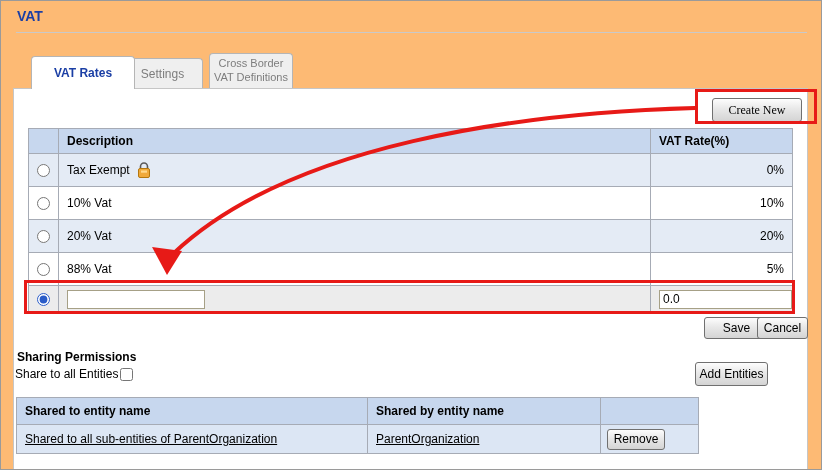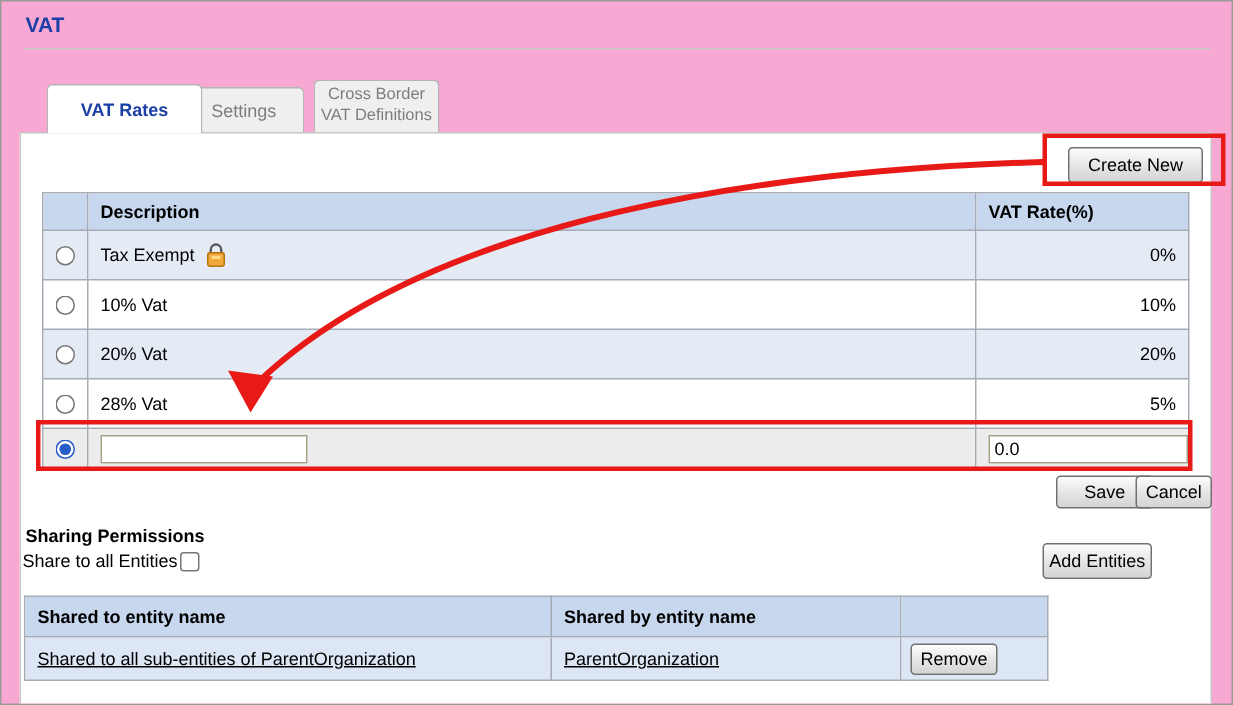--- a/index.html
+++ b/index.html
@@ -1,18 +1,18 @@
 <!DOCTYPE html>
 <html><head>
 <meta charset="utf-8">
 <style>
   * { margin:0; padding:0; box-sizing:border-box; }
   body { background:#fff; font-family:"Liberation Sans", sans-serif; }
   .screen {
-    position:relative; width:822px; height:470px; background:#f9a8d4;
+    position:relative; width:822px; height:470px; background:#fdba74;
     border:1px solid #9a9a9a; overflow:hidden;
     font-family:"Liberation Sans", sans-serif; font-size:12px; color:#000;
   }
   .page-title { position:absolute; left:16px; top:7px; font-size:14px; font-weight:bold; color:#1b3fa5; }
   .title-rule { position:absolute; left:15px; top:31px; width:791px; height:1px; background:#c9c9c9; }
 
   
   .tab { position:absolute; display:flex; align-items:center; justify-content:center;
          border:1px solid #b5b5b5; border-bottom:none; border-radius:4px 4px 0 0;
          text-align:center; cursor:pointer; }
@@ -23,21 +23,21 @@
                font-size:11px; line-height:1.25; z-index:1; padding:0 2px; }
 
   .panel { position:absolute; left:12px; top:87px; width:795px; height:383px;
            background:#fff; border:1px solid #c6c6c6; border-bottom:none; z-index:0; }
 
   
   .btn { position:absolute; display:flex; align-items:center; justify-content:center;
          background:linear-gradient(#fdfdfd,#e8e8e8 45%,#d4d4d4); border:1px solid #707070;
          border-radius:3px; font-size:12px; color:#000; cursor:pointer;
          font-family:"Liberation Sans", sans-serif; }
-  .btn-create { left:711px; top:97px; width:90px; height:24px; }
+  .btn-create { left:711px; top:97px; width:90px; height:24px;font-family:Liberation Serif, serif; }
   .btn-save { left:703px; top:316px; width:65px; height:22px; }
   .btn-cancel { left:756px; top:316px; width:51px; height:22px; }
   .btn-add { left:694px; top:361px; width:73px; height:24px; }
   .btn-remove { width:58px; height:21px; position:static; display:inline-flex; }
 
   
   table.grid { position:absolute; border-collapse:collapse; table-layout:fixed; font-size:12px; }
   table.grid td, table.grid th { border:1px solid #a6abb5; padding:0 8px; overflow:hidden; white-space:nowrap; }
   .vat-table { left:27px; top:127px; width:764px; }
   .vat-table th { height:25px; background:#c7d7ee; text-align:left; font-weight:bold; }
@@ -123,21 +123,21 @@
       <td>10% Vat</td>
       <td class="cell-rate">10%</td>
     </tr>
     <tr class="row-blue">
       <td class="cell-radio"><input type="radio" name="vatrow" style=""></td>
       <td>20% Vat</td>
       <td class="cell-rate">20%</td>
     </tr>
     <tr class="row-white">
       <td class="cell-radio"><input type="radio" name="vatrow" style=""></td>
-      <td>28% Vat</td>
+      <td>88% Vat</td>
       <td class="cell-rate">5%</td>
     </tr>
     <tr class="row-new">
       <td class="cell-radio"><input type="radio" name="vatrow" checked="checked" style=""></td>
       <td><input type="text" class="txt-input input-desc" value="" style=""></td>
       <td><input type="text" class="txt-input input-rate" value="0.0" style=""></td>
     </tr>
   </tbody>
     </table>
 

